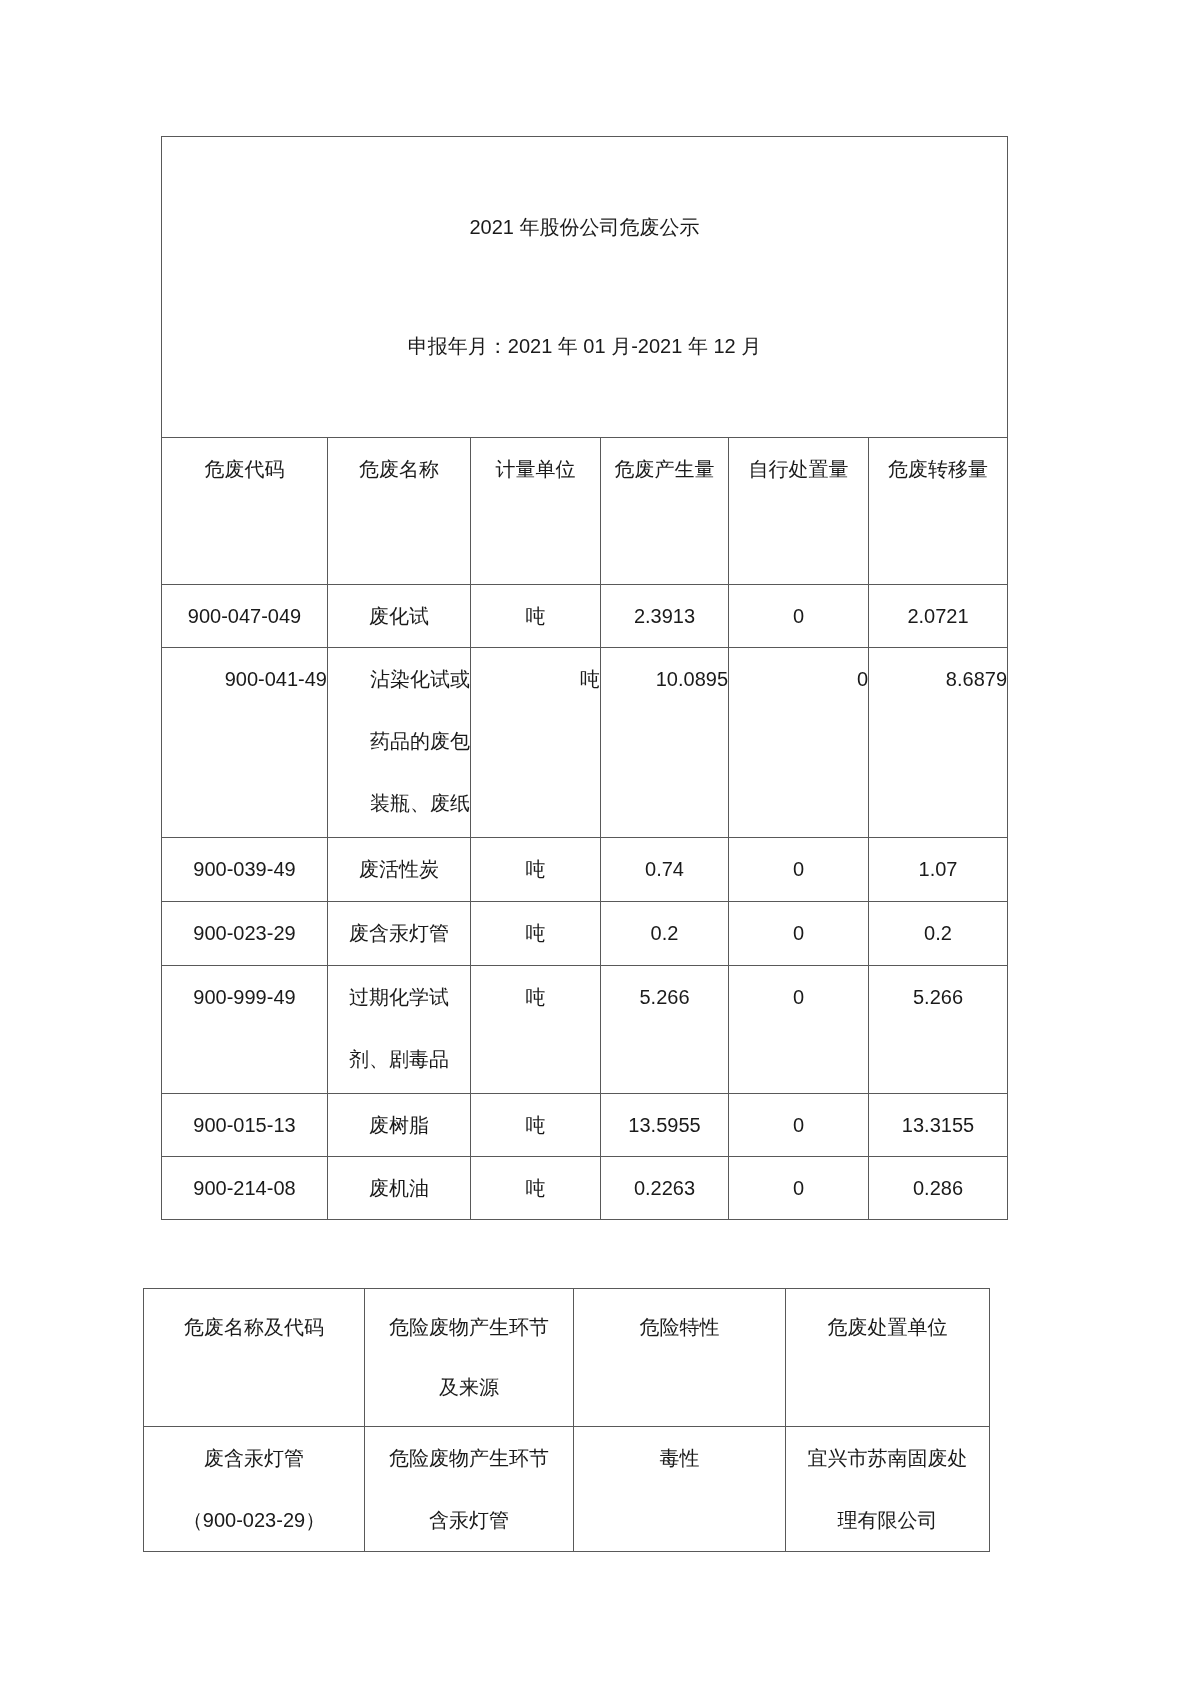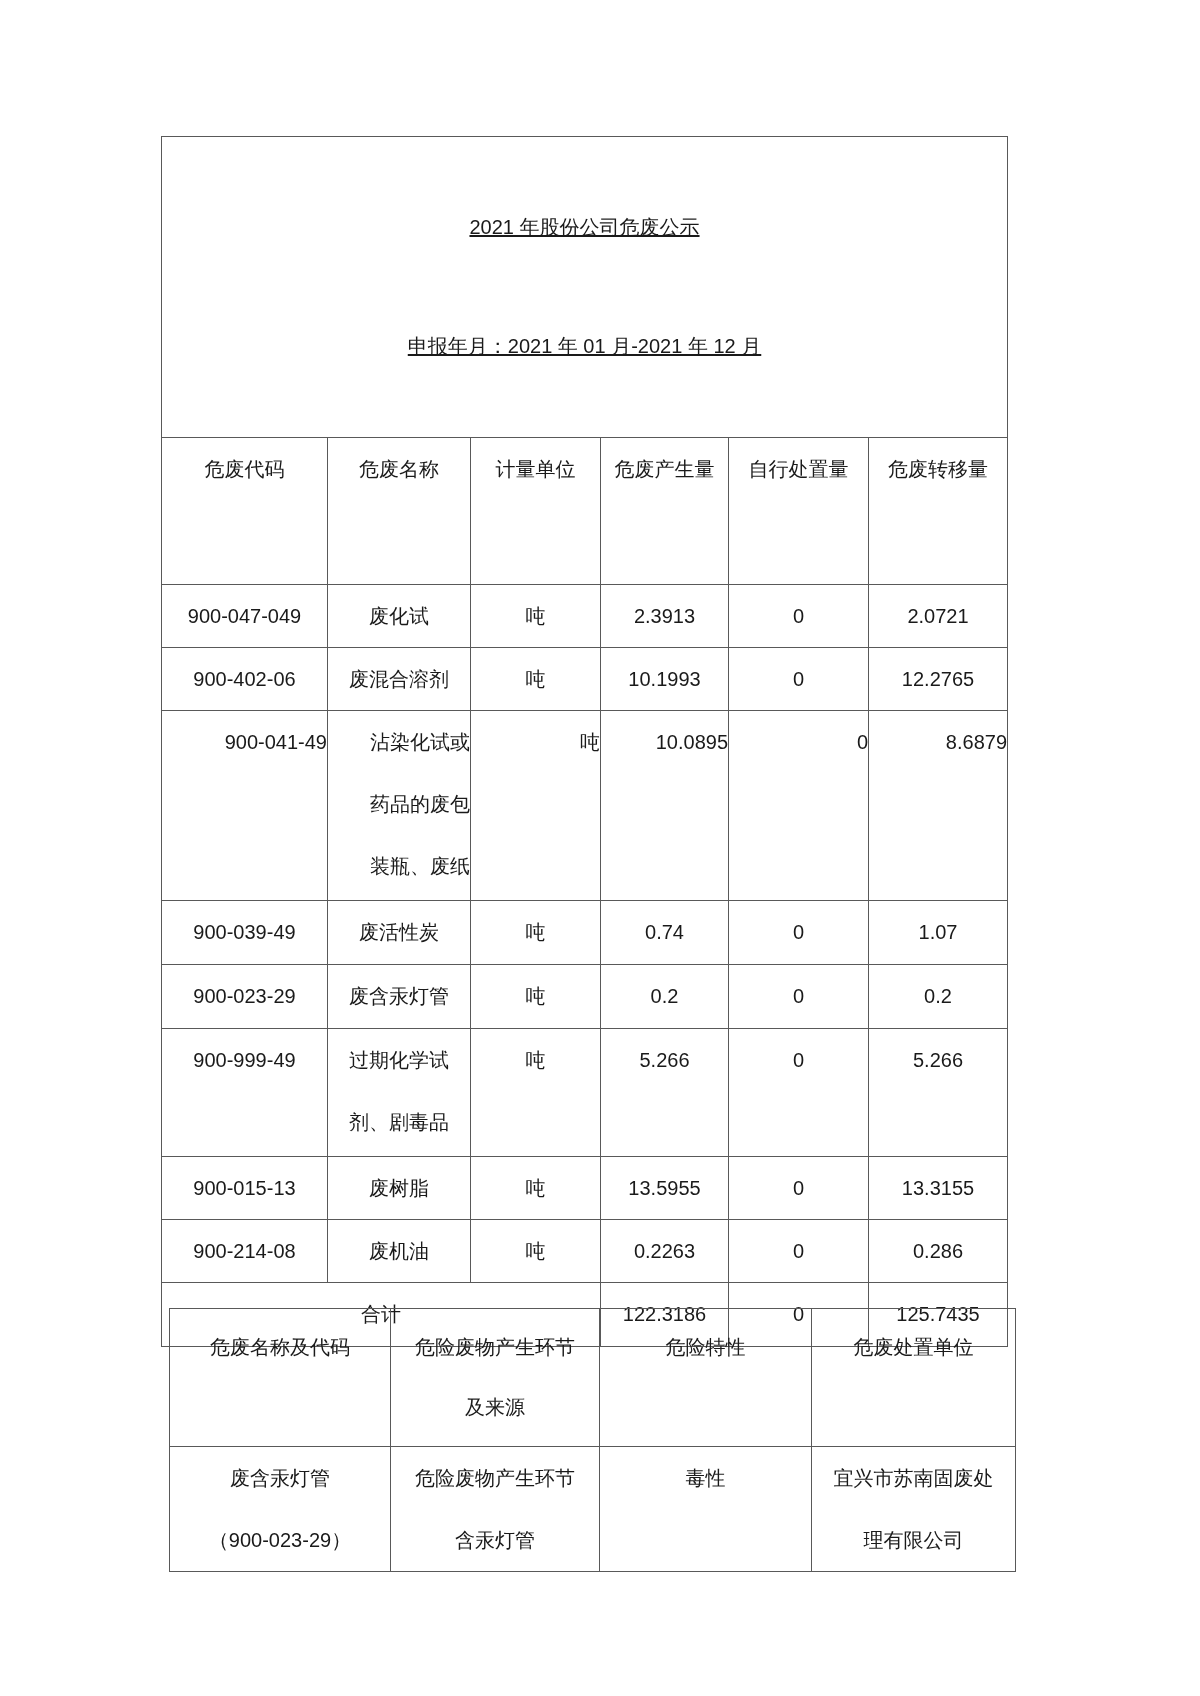--- a/index.html
+++ b/index.html
@@ -24,30 +24,30 @@
     text-align: center;
     vertical-align: top;
     font-size: 20px;
     line-height: 62px;
     padding: 0;
     white-space: pre-line;
     overflow: hidden;
   }
   
   .summary-table { left: 161px; top: 136px; width: 846px; }
-  .title-cell { height: 115px; vertical-align: top; text-decoration: underline; }
+  .title-cell { height: 115px; vertical-align: top; }
   .title-cell .t-line { line-height: 57px; font-size: 20px; }
   .summary-header-row td { height: 146px; }
   .row-h63 td { height: 62px; margin-top: 30px; }
   .row-h64 td { height: 63px; }
   .row-h128 td { height: 127px; }
   .row-h190 td { height: 189px; text-align: right; }
   .total-row td { height: 63px; }
   
-  .disposal-table { left: 169px; top: 1288px; width: 846px; margin-top: 20px; }
+  .disposal-table { left: 143px; top: 1288px; width: 846px; }
   .disposal-header-row td { height: 129px; padding-top: 8px; line-height: 60px; }
   .disposal-data-row td { height: 123px; line-height: 62px; }
 </style>
 </head>
 <body>
 
 <table class="summary-table">
   <colgroup>
     <col style="width:166px">
       <col style="width:143px">
@@ -72,28 +72,20 @@
       <td>危废转移量</td>
     </tr>
 
     <tr class="row-h63">
       <td>900-047-049</td>
       <td>废化试</td>
       <td>吨</td>
       <td>2.3913</td>
       <td>0</td>
       <td>2.0721</td>
-    </tr>
-    <tr class="row-h63">
-      <td>900-402-06</td>
-      <td>废混合溶剂</td>
-      <td>吨</td>
-      <td>10.1993</td>
-      <td>0</td>
-      <td>12.2765</td>
     </tr>
     <tr class="row-h190">
       <td>900-041-49</td>
       <td>沾染化试或
 药品的废包
 装瓶、废纸</td>
       <td>吨</td>
       <td>10.0895</td>
       <td>0</td>
       <td>8.6879</td>
@@ -133,26 +125,20 @@
     </tr>
     <tr class="row-h63">
       <td>900-214-08</td>
       <td>废机油</td>
       <td>吨</td>
       <td>0.2263</td>
       <td>0</td>
       <td>0.286</td>
     </tr>
 
-    <tr class="total-row">
-      <td colspan="3">合计</td>
-      <td>122.3186</td>
-      <td>0</td>
-      <td>125.7435</td>
-    </tr>
   </tbody>
 </table>
 
 <table class="disposal-table">
   <colgroup>
     <col style="width:221px">
       <col style="width:209px">
       <col style="width:212px">
       <col style="width:204px">
   </colgroup>

